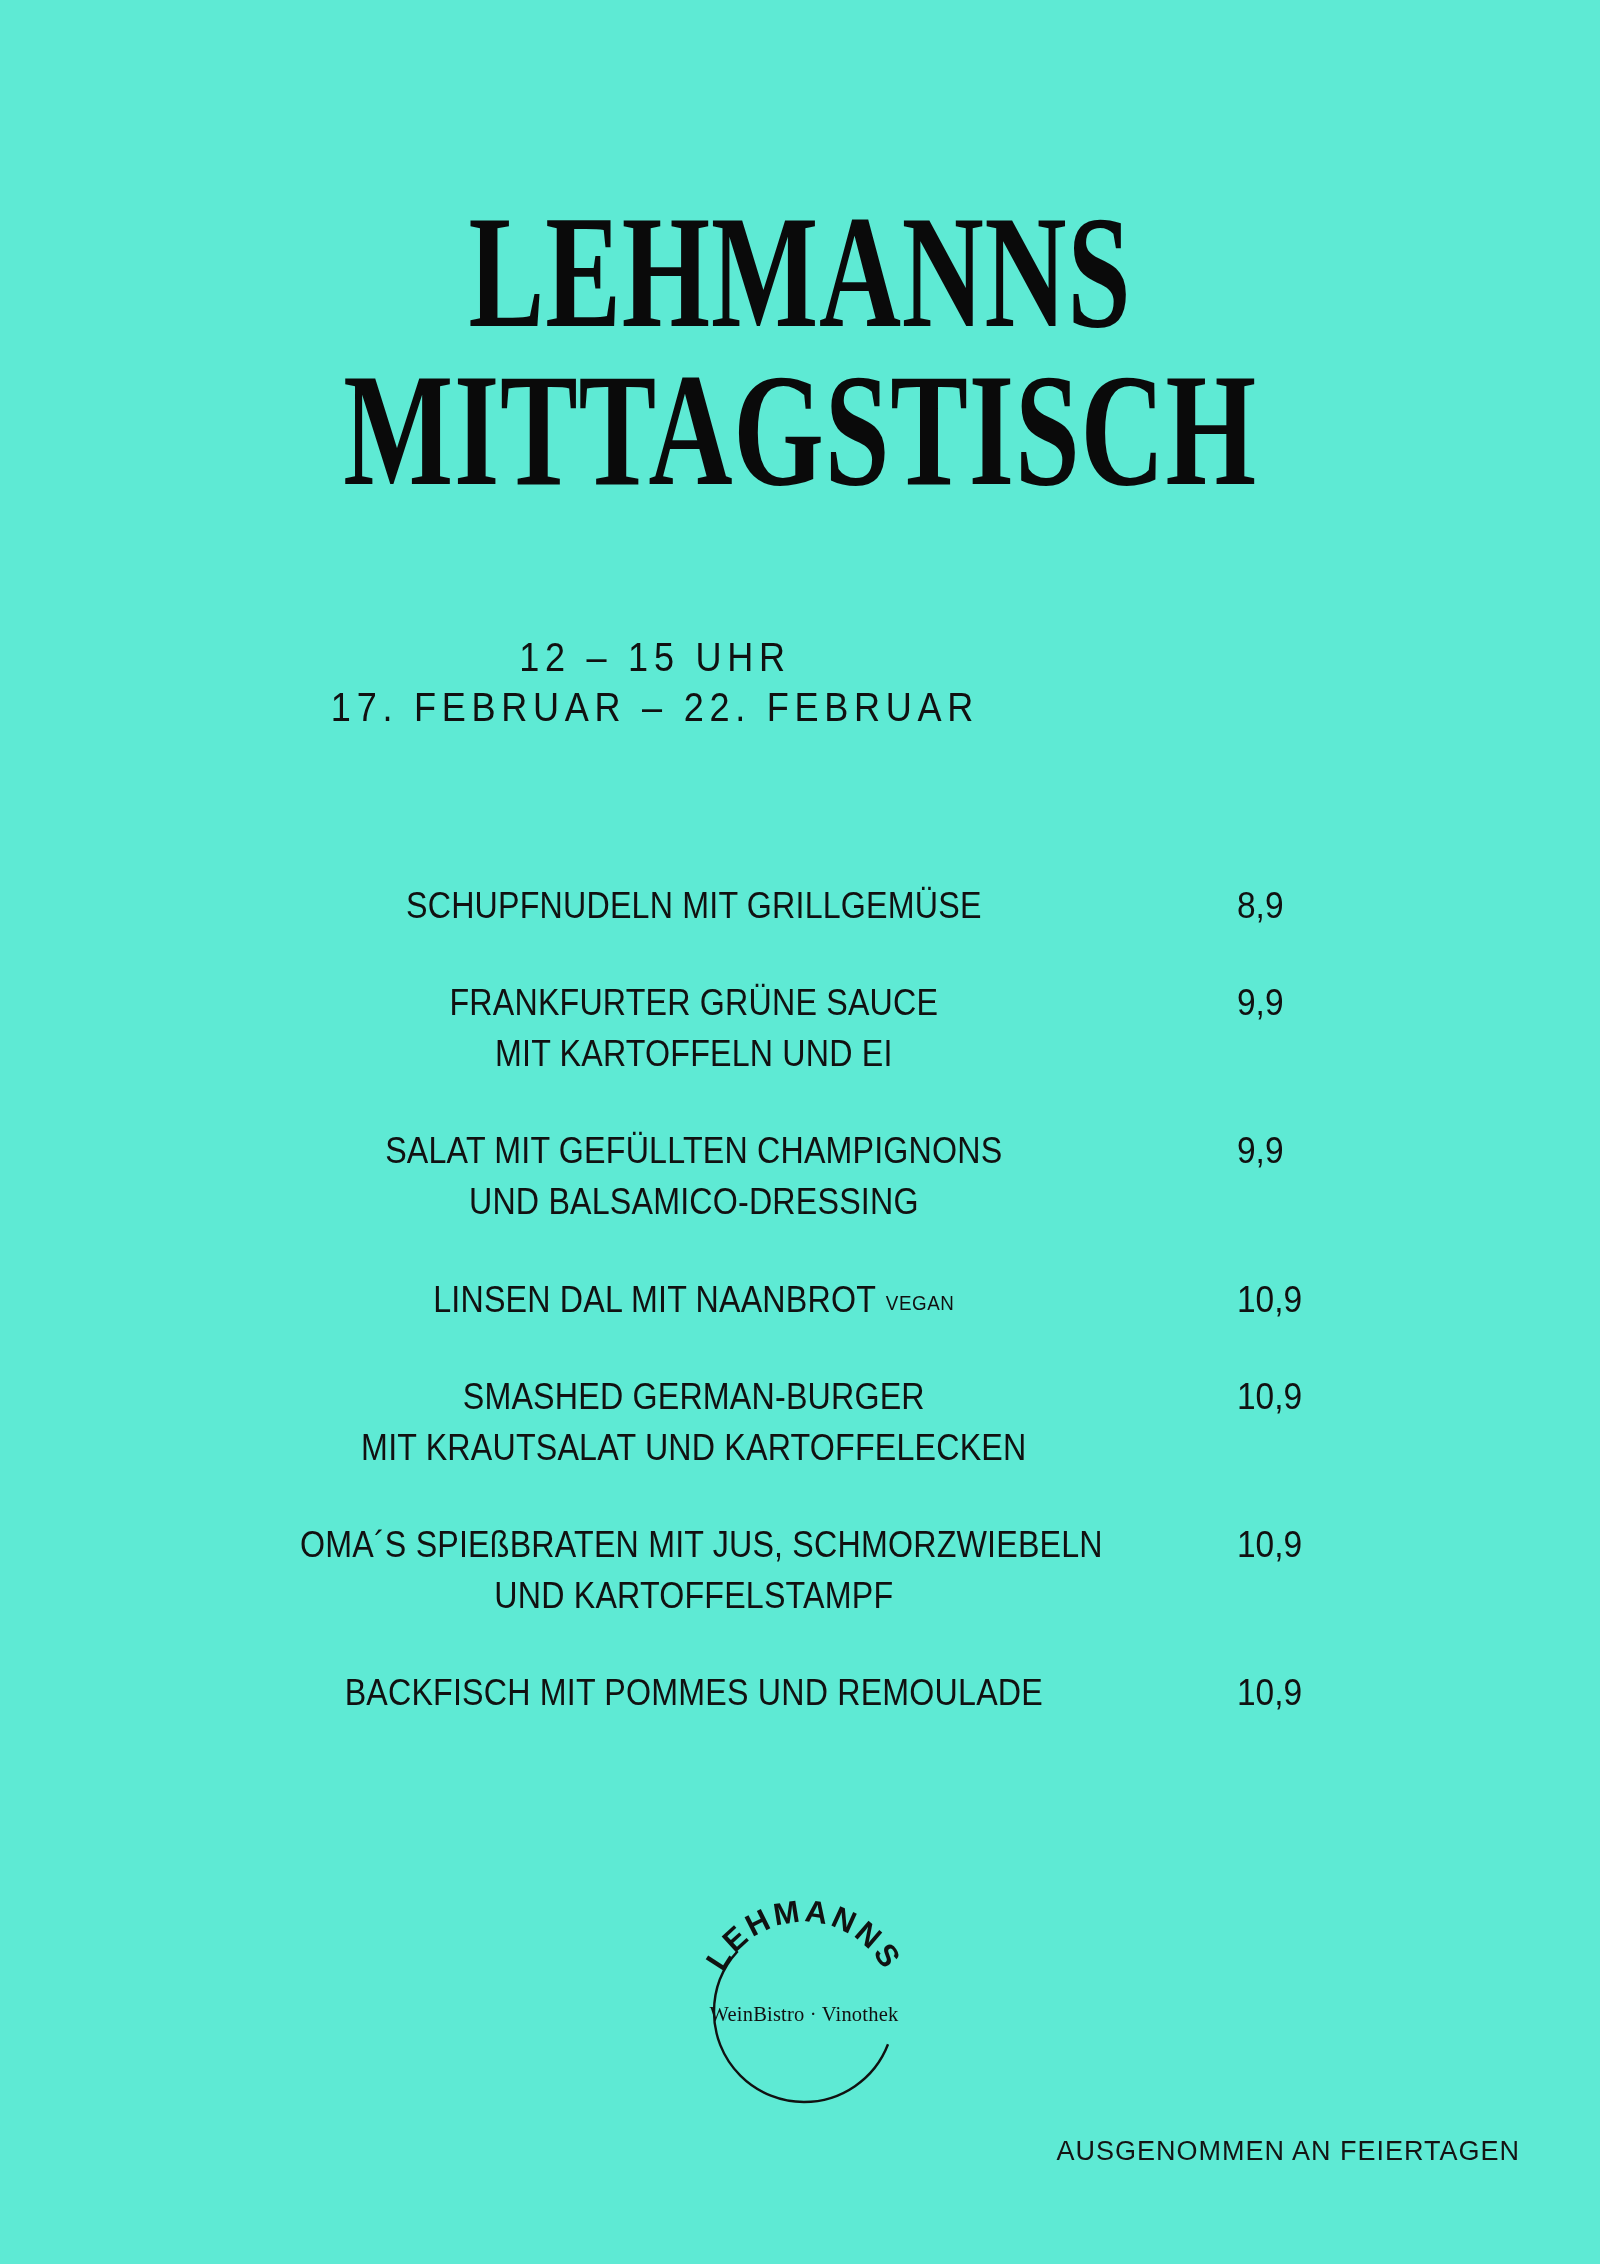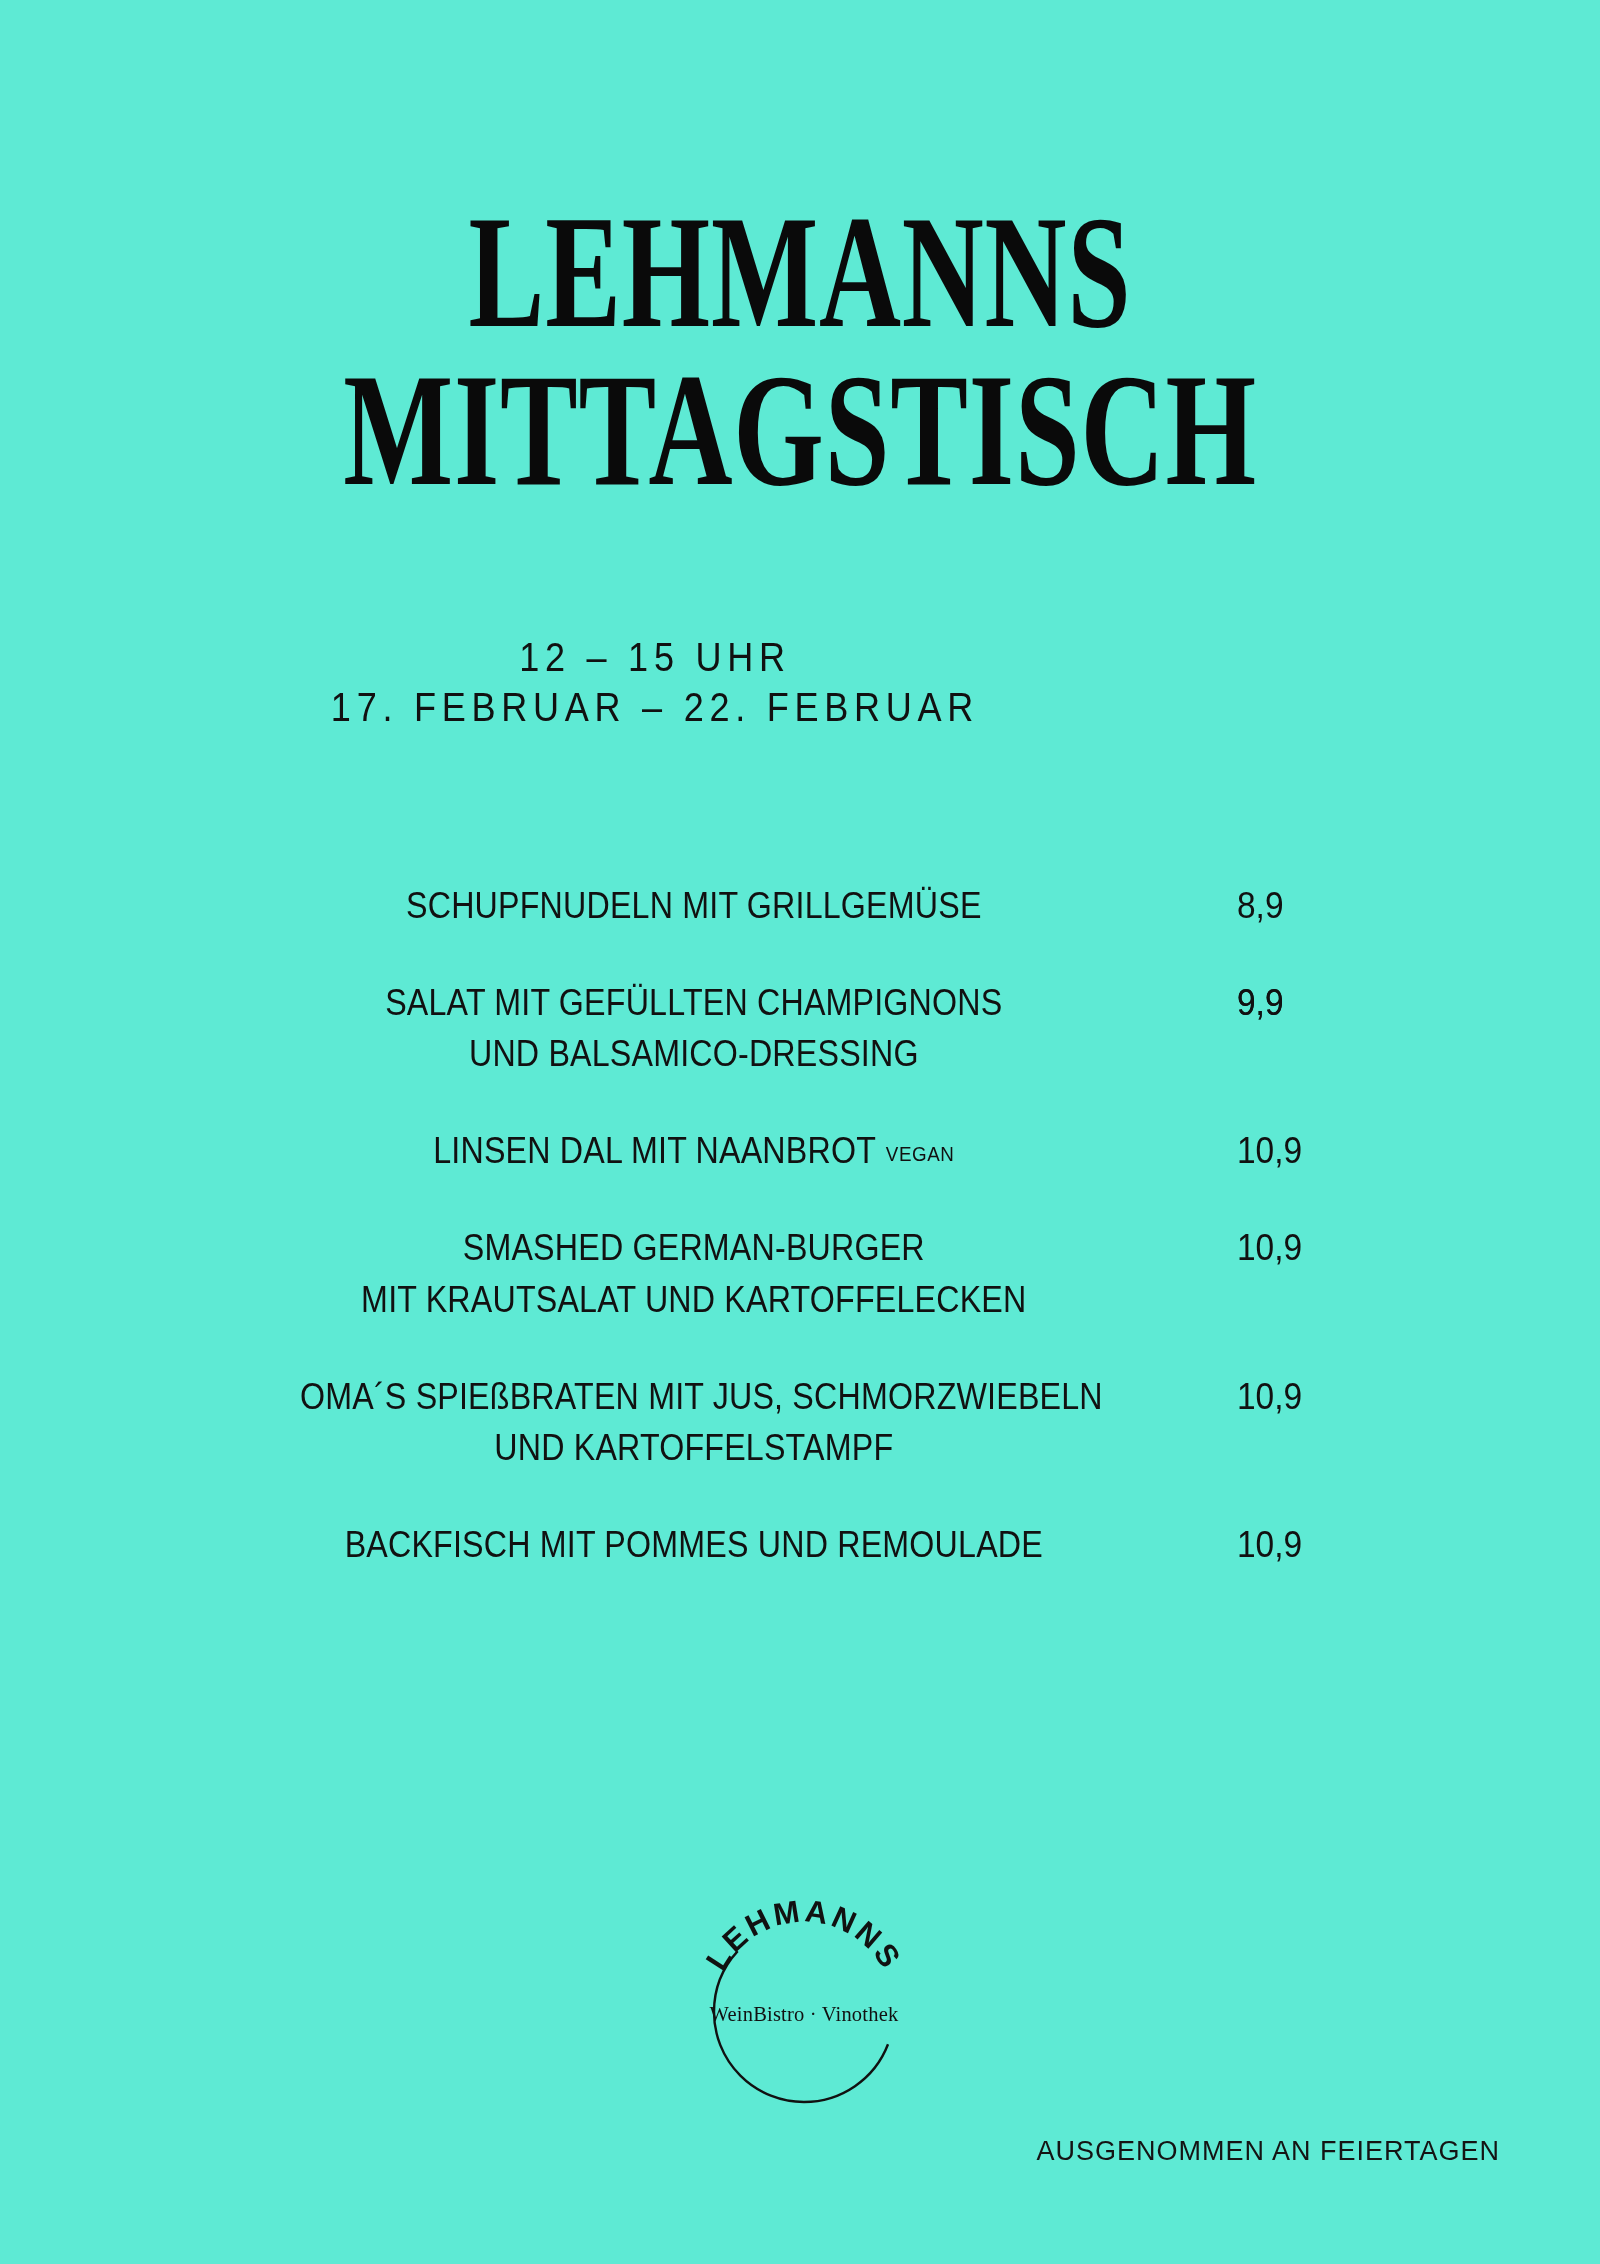--- a/index.html
+++ b/index.html
@@ -137,21 +137,21 @@
     height: 236px;
   }
   .logo svg { display: block; width: 236px; height: 236px; }
 
   
   .footer {
     position: absolute;
     top: 2136px;
     left: 0;
     width: 1600px;
-    padding-right: 100px;
+    padding-right: 80px;
     box-sizing: border-box;
     text-align: right;
   }
   .footer-text {
     font-family: "Liberation Sans", sans-serif;
     font-weight: 400;
     font-size: 27px;
     letter-spacing: 1.0px;
     color: #141414;
     white-space: nowrap;
@@ -173,20 +173,24 @@
   </div>
 
   <div class="menu" id="menu-list">
       <div class="menu-row">
         <div class="menu-names">
           <span class="menu-line">SCHUPFNUDELN MIT GRILLGEMÜSE</span>
         </div>
         <div class="menu-price">8,9</div>
       </div>
       <div class="menu-row">
+        <div class="menu-names">
+          <span class="menu-line">FRANKFURTER GRÜNE SAUCE</span>
+          <span class="menu-line">MIT KARTOFFELN UND EI</span>
+        </div>
         <div class="menu-price">9,9</div>
       </div>
       <div class="menu-row">
         <div class="menu-names">
           <span class="menu-line">SALAT MIT GEFÜLLTEN CHAMPIGNONS</span>
           <span class="menu-line">UND BALSAMICO-DRESSING</span>
         </div>
         <div class="menu-price">9,9</div>
       </div>
       <div class="menu-row">

